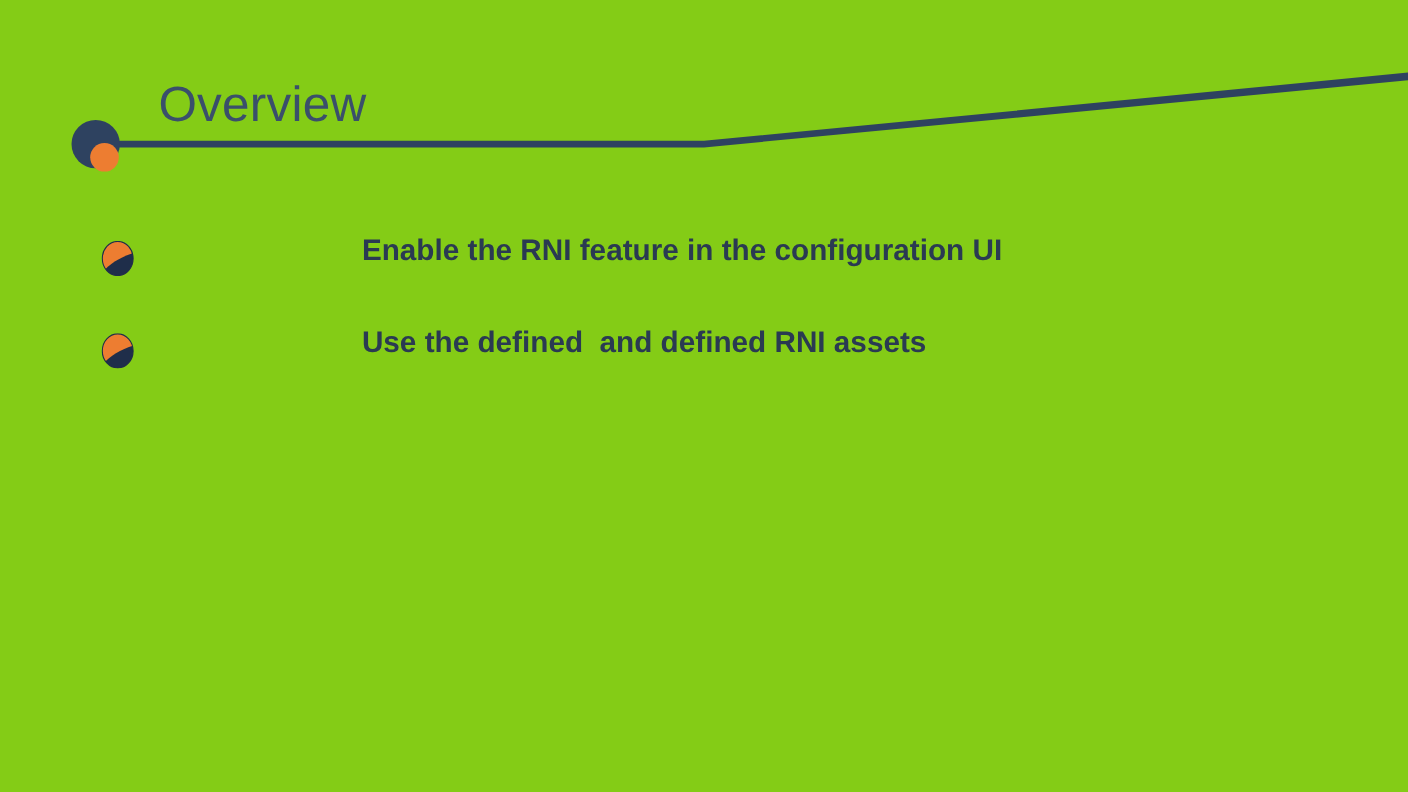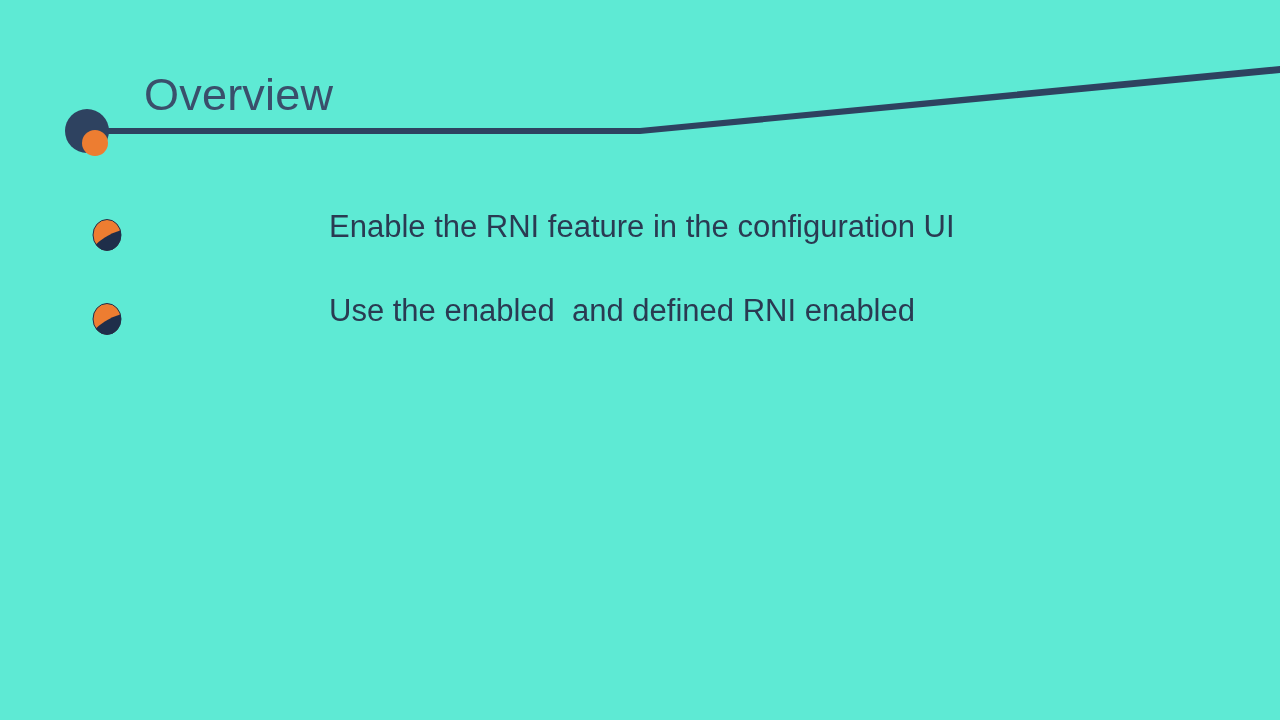--- a/index.html
+++ b/index.html
@@ -11,21 +11,21 @@
     width: 1280px;
     height: 720px;
     overflow: hidden;
     font-family: "Liberation Sans", sans-serif;
     position: relative;
   }
 
   .slide {
     position: absolute;
     inset: 0;
-    background: #5eead4;
+    background: #84cc16;
     padding-left: 16px;
   }
 
   
   .title-banner {
     position: absolute;
     left: 0;
     top: 40px;
     width: 1280px;
     height: 130px;
@@ -70,22 +70,22 @@
     top: 14px;
     width: 30px;
     height: 32px;
     display: block;
   }
   .bullet-text {
     position: absolute;
     left: 329px;
     top: 0;
     font-family: "Liberation Sans", sans-serif;
-    font-size: 31px;
-    font-weight: 400;
+    font-size: 27px;
+    font-weight: 700;
     line-height: 44px;
     color: #2A3A52;
     white-space: pre;
   }
 </style>
 </head>
 <body>
 
 <div class="slide">
 
@@ -128,18 +128,18 @@
           <clipPath id="clipC">
               <ellipse cx="15" cy="16" rx="14" ry="15.5"></ellipse>
             </clipPath>
         </defs>
         <g clip-path="url(#clipC)">
           <rect x="0" y="0" width="30" height="32" fill="#ED7D31"></rect>
           <path d="M -4 34 C 6 22 16 14 34 10 L 34 34 Z" fill="#1F2E4A"></path>
         </g>
         <ellipse cx="15" cy="16" rx="14" ry="15.5" fill="none" stroke="#1F2E4A" stroke-width="1"></ellipse>
       </svg>
-      <span class="bullet-text">Use the enabled  and defined RNI enabled</span>
+      <span class="bullet-text">Use the defined  and defined RNI assets</span>
     </li>
 
   </ul>
 
 </div>
 
 </body></html>

